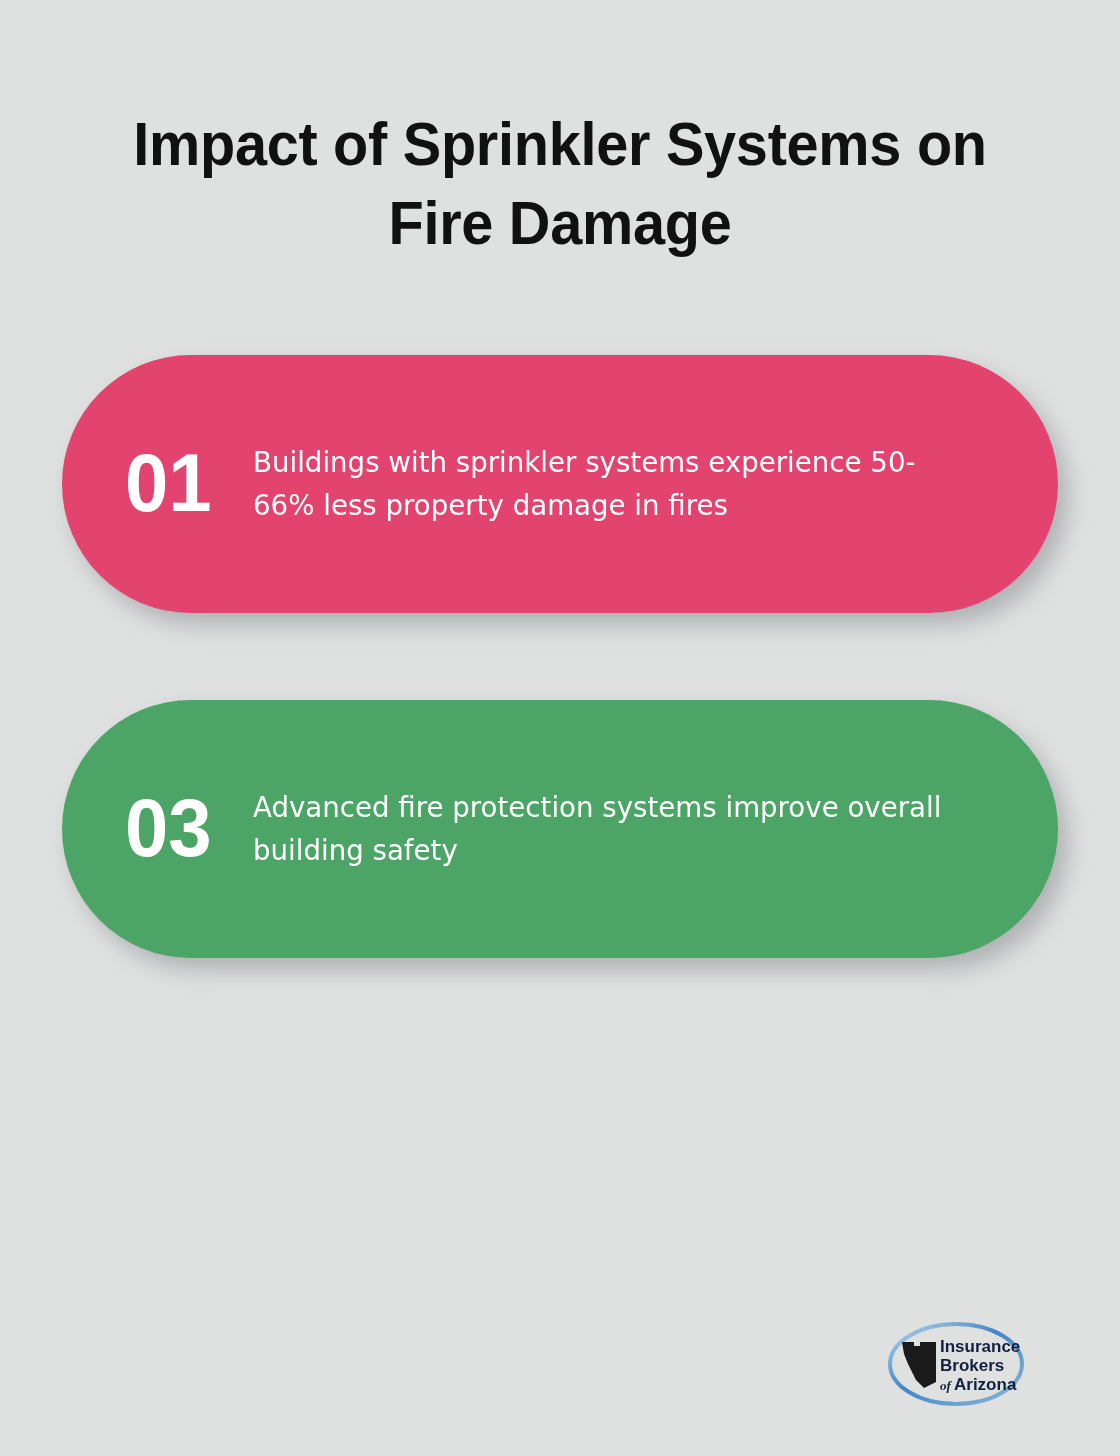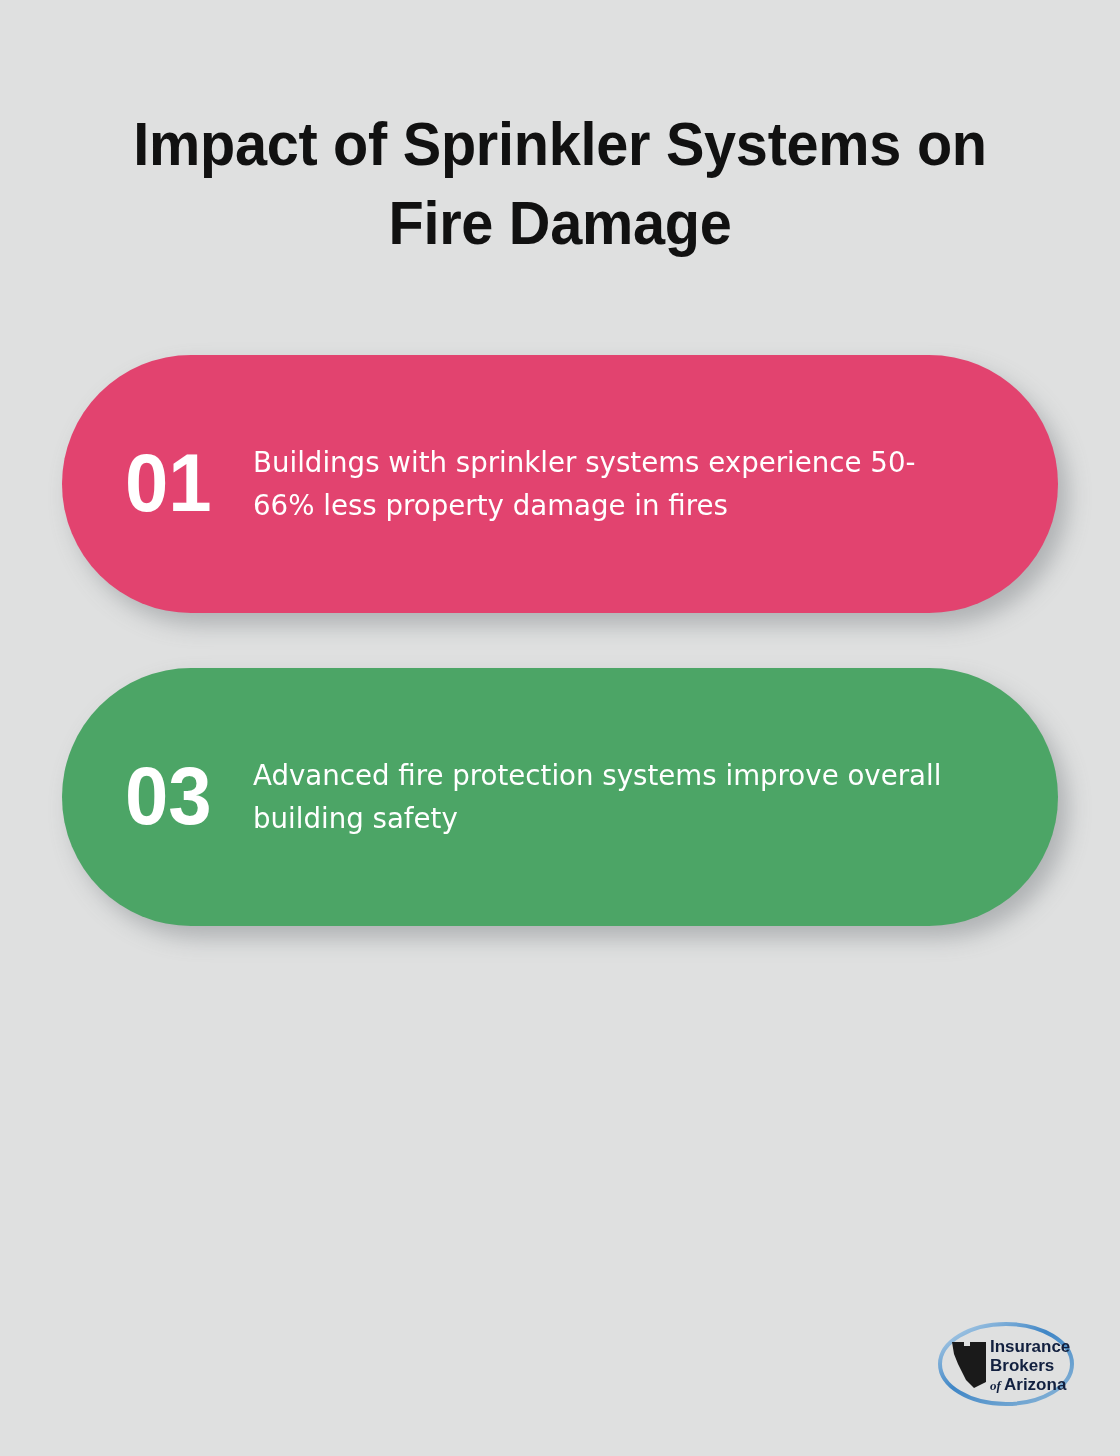--- a/index.html
+++ b/index.html
@@ -50,21 +50,21 @@
     position: absolute;
     top: 355px;
     left: 62px;
     width: 996px;
   }
 
   .card {
     position: relative;
     height: 258px;
     border-radius: 129px;
-    margin-bottom: 55px;
+    margin-bottom: 87px;
     display: flex;
     align-items: center;
     box-sizing: border-box;
     padding-left: 63px;
     padding-right: 60px;
     box-shadow: 10px 12px 22px rgba(110, 115, 120, 0.42);
   }
   .card:last-child { margin-bottom: 8px; }
 
   .card-num {
@@ -89,21 +89,21 @@
     font-weight: 400;
     color: #ffffff;
     transform: scaleX(0.97);
     transform-origin: left center;
     max-width: 740px;
   }
 
   
   .logo {
     position: absolute;
-    left: 930px;
+    left: 880px;
     top: 1316px;
     width: 152px;
     height: 96px;
   }
   .logo svg { display: block; }
 </style>
 </head>
 <body style="background: rgb(223, 224, 224);">
 
 <div class="poster">

